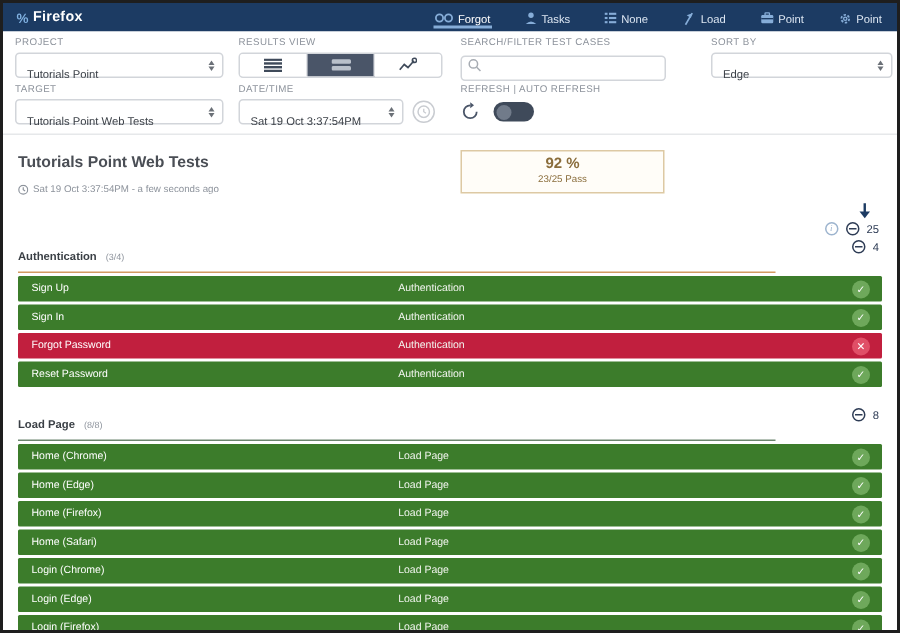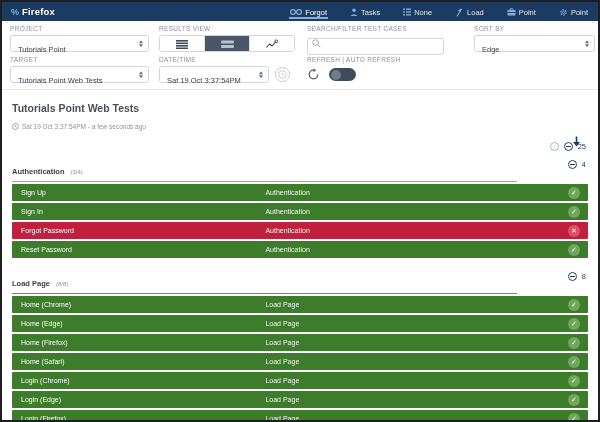--- a/index.html
+++ b/index.html
@@ -59,21 +59,21 @@
 
   
   .page-title { position:absolute; left:10px; top:100px; font-size:10.5px; font-weight:bold; color:#4a4e55; }
   .run-time { position:absolute; left:10px; top:121px; font-size:6.5px; color:#8d939c;
               display:flex; align-items:center; gap:3px; }
   .pass-box { position:absolute; left:305px; top:98px; width:136px; height:29px;
               border:1px solid #ddc9a4; background:#fffdf8; text-align:center; padding-top:3px; }
   .pass-pct { font-size:10px; font-weight:bold; color:#8a6d3b; line-height:11px; }
   .pass-ratio { font-size:6.5px; color:#8a6d3b; margin-top:1px; }
   .download { position:absolute; top:131px; right:17px; cursor:pointer; }
-  .meta-row { position:absolute; top:140px; right:12px; display:flex; align-items:center; gap:5px;justify-content:flex-end; }
+  .meta-row { position:absolute; top:146px; right:12px; display:flex; align-items:center; gap:5px;justify-content:flex-end; }
   .circle-ic { width:9px; height:9px; border-radius:50%; display:flex; align-items:center;
                justify-content:center; cursor:pointer; }
   .ic-info { border:1px solid #9db4ce; color:#9db4ce; font-size:6px; font-style:italic;
              font-family:"Liberation Serif", serif; }
   .ic-minus { border:1px solid #2e3c55; }
   .ic-minus .bar { width:5px; height:1px; background:#2e3c55; }
   .count-txt { font-size:7.5px; color:#2e3c55; }
 
   
   .suites { position:absolute; top:158px; left:10px; right:10px; }
@@ -285,20 +285,24 @@
 
   <div class="page-title">Tutorials Point Web Tests</div>
   <div class="run-time">
     <svg width="7" height="7" viewBox="0 0 9 9">
         <circle cx="4.5" cy="4.5" r="3.8" fill="none" stroke="#8d939c" stroke-width="1"></circle>
         <polyline points="4.5,2.4 4.5,4.5 6.1,5.6" fill="none" stroke="#8d939c" stroke-width="1"></polyline>
       </svg>
     <span>Sat 19 Oct 3:37:54PM - a few seconds ago</span>
   </div>
 
+  <div class="pass-box">
+    <div class="pass-pct">92 %</div>
+    <div class="pass-ratio">23/25 Pass</div>
+  </div>
 
   <div class="download">
     <svg width="9" height="11" viewBox="0 0 9 11">
         <line x1="4.5" y1="0.5" x2="4.5" y2="7" stroke="#1c3b63" stroke-width="1.6"></line>
         <path d="M1 6 L4.5 10.5 L8 6 Z" fill="#1c3b63"></path>
       </svg>
   </div>
 
   <div class="meta-row">
     <span class="circle-ic ic-info">i</span>

